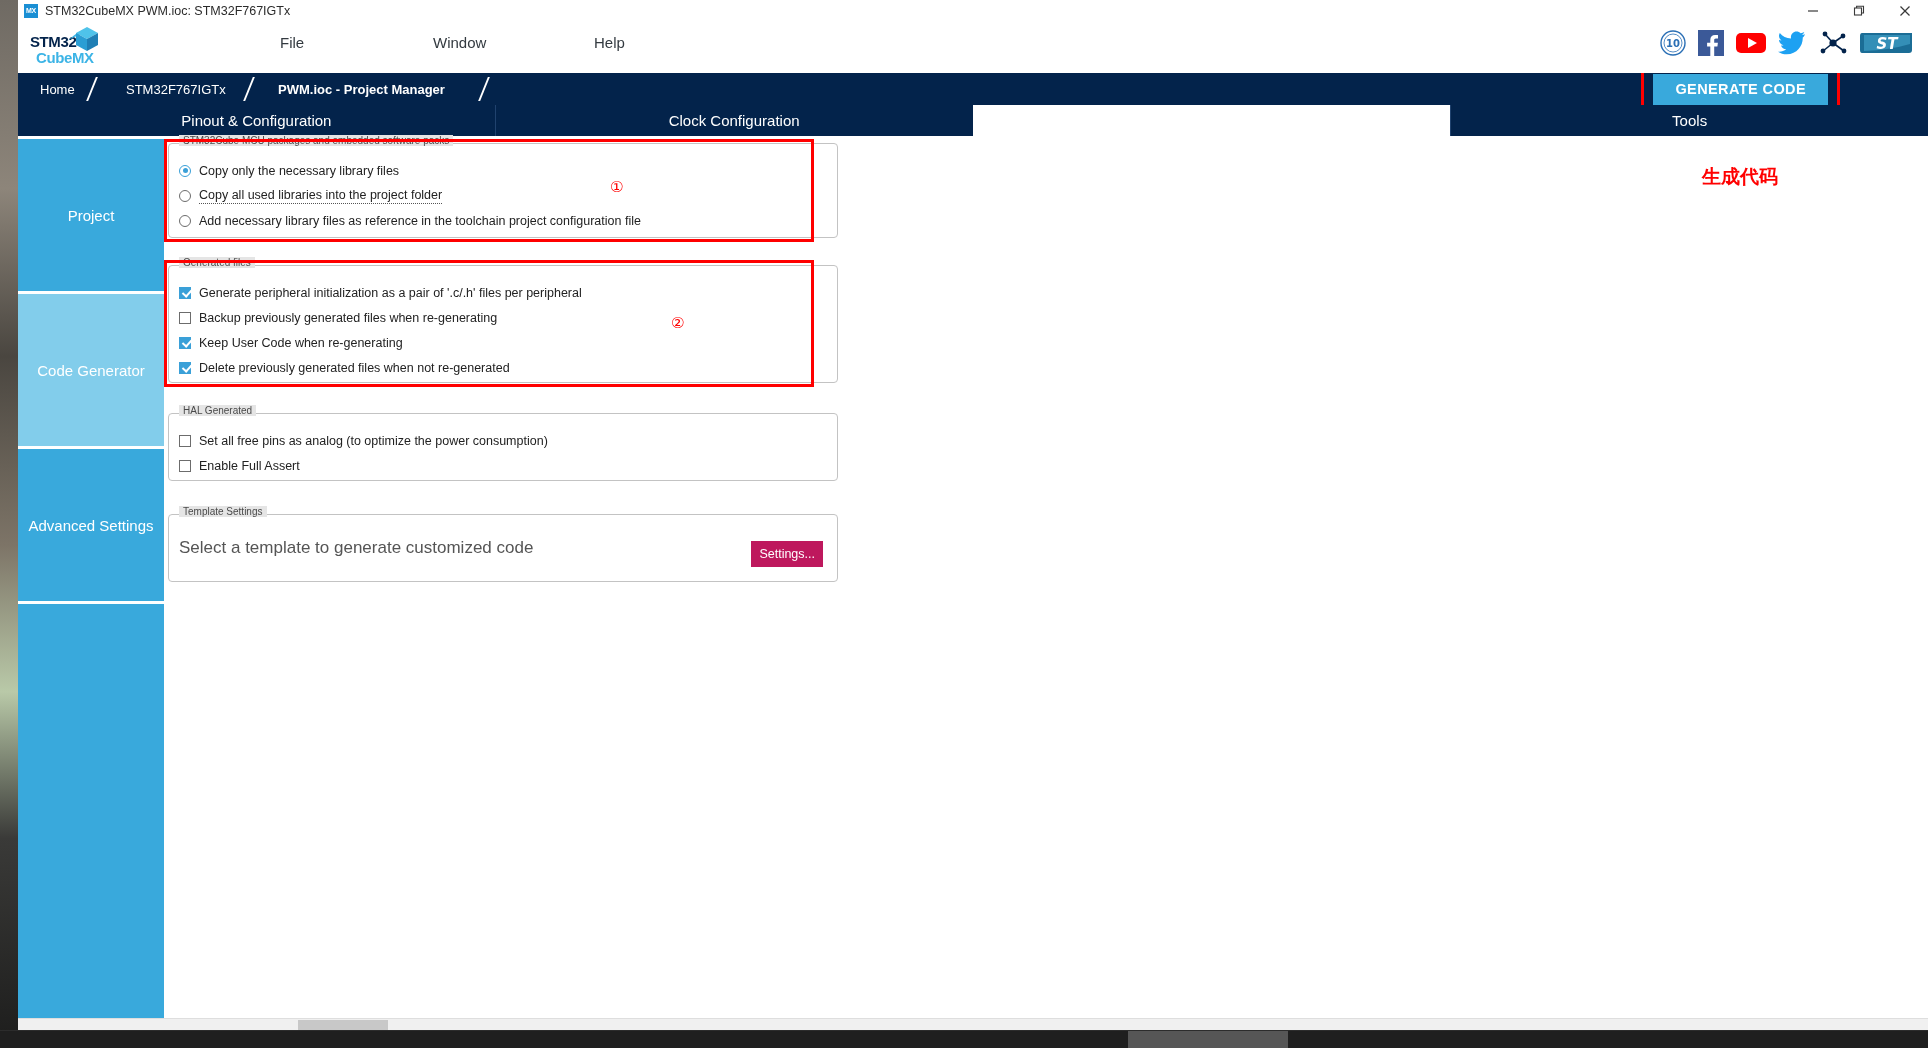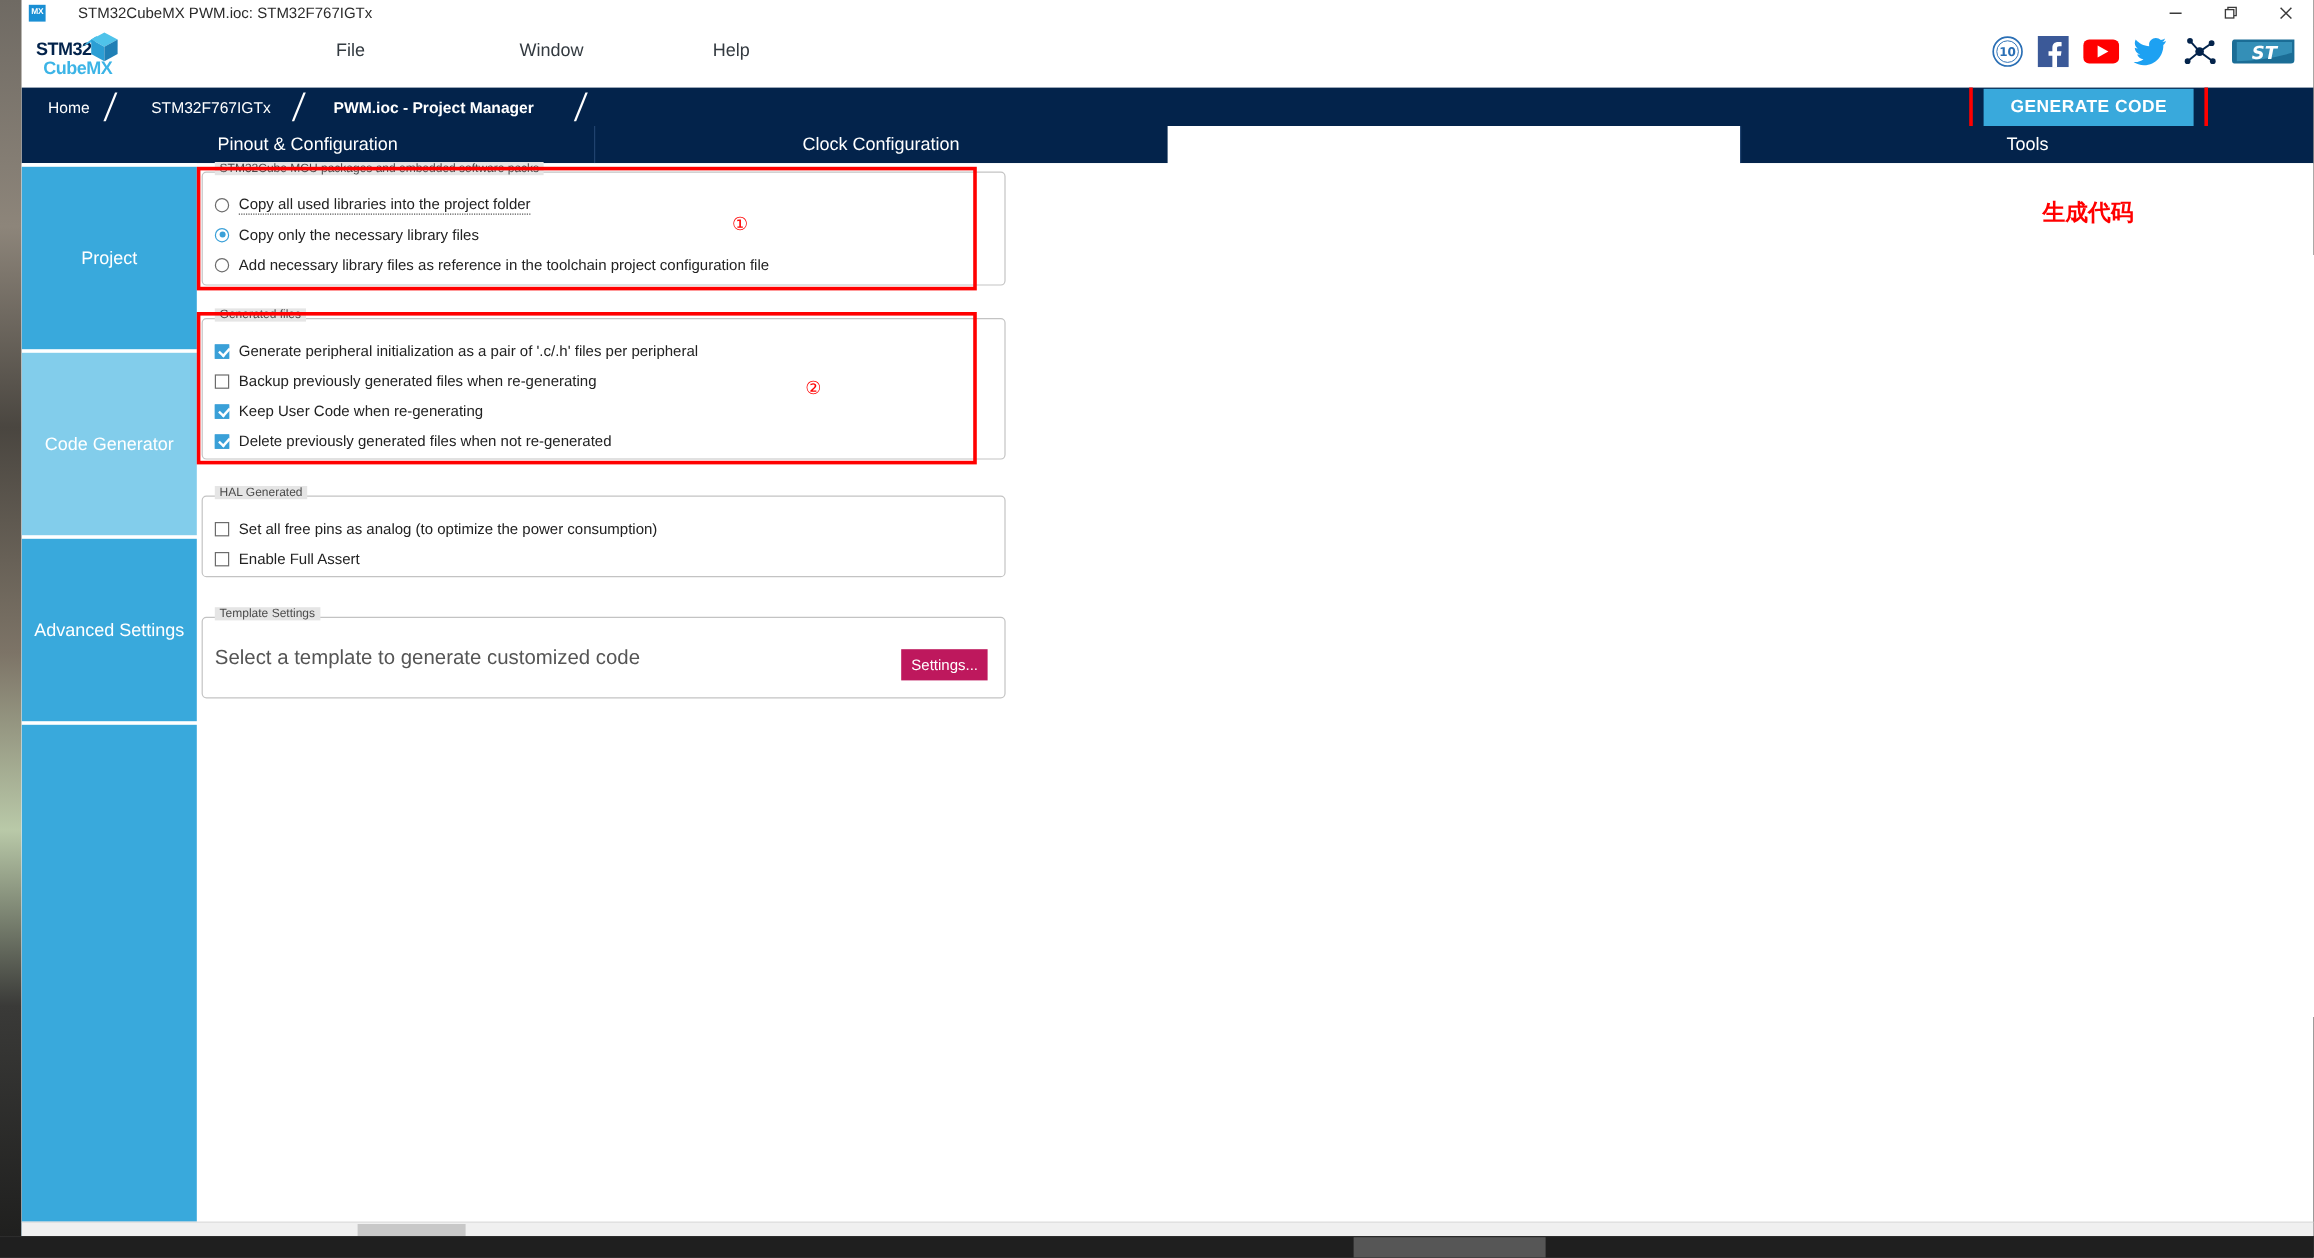--- a/index.html
+++ b/index.html
@@ -29,21 +29,21 @@
   
   .app-window {
     position: absolute; left: 18px; top: 0; width: 1910px; height: 1030px;
     background: #ffffff;
     overflow: hidden;
   }
 
   
   .titlebar {
     position: relative; height: 22px; background: #ffffff;
-    display: flex; align-items: center; gap: 20px;
+    display: flex; align-items: center;
   }
   .titlebar-icon {
     width: 14px; height: 14px; margin-left: 6px; margin-right: 7px;
     background: #1a8fd4; color: #fff;
     font-size: 7px; font-weight: bold; line-height: 14px; text-align: center;
     letter-spacing: -0.3px;
   }
   .titlebar-text {
     font-size: 12.5px; color: #2b2b2b; white-space: nowrap;
   }
@@ -370,26 +370,26 @@
     </div>
 
     <div class="panel">
 
       <div class="cn-note">生成代码</div>
 
       <div class="groupbox" style="left:4px; top:7px; width:670px; height:95px;">
         <div class="gb-title">STM32Cube MCU packages and embedded software packs</div>
         <div class="gb-body">
           <div class="opt-row">
+            <span class="radio checked"></span>
+            <span class="opt-label">Copy only the necessary library files</span>
+          </div>
+          <div class="opt-row">
             <span class="radio"></span>
             <span class="opt-label focused">Copy all used libraries into the project folder</span>
-          </div>
-          <div class="opt-row">
-            <span class="radio checked"></span>
-            <span class="opt-label">Copy only the necessary library files</span>
           </div>
           <div class="opt-row">
             <span class="radio"></span>
             <span class="opt-label">Add necessary library files as reference in the toolchain project configuration file</span>
           </div>
         </div>
       </div>
       <div class="red-outline" style="left:0px; top:3px; width:650px; height:103px;"></div>
       <div class="circ-num" style="left:446px; top:42px;">①</div>
 

